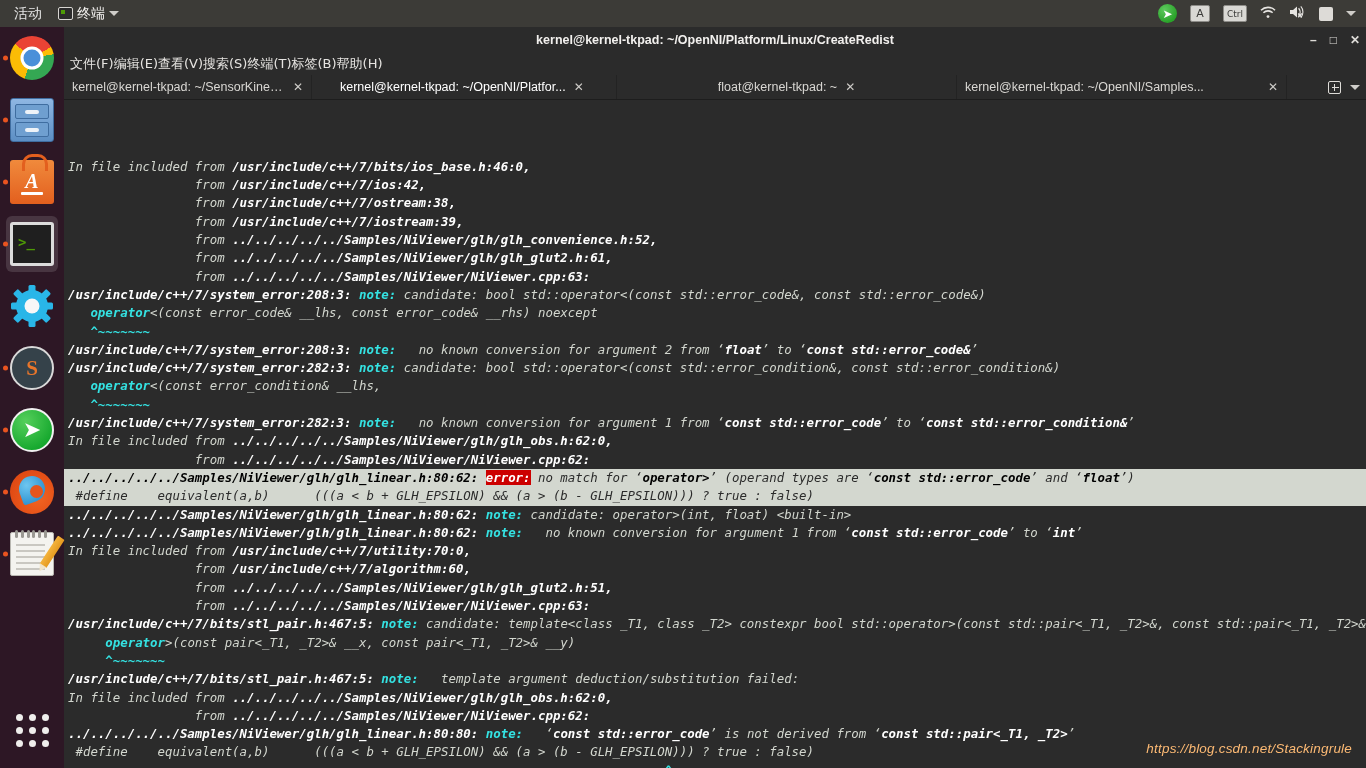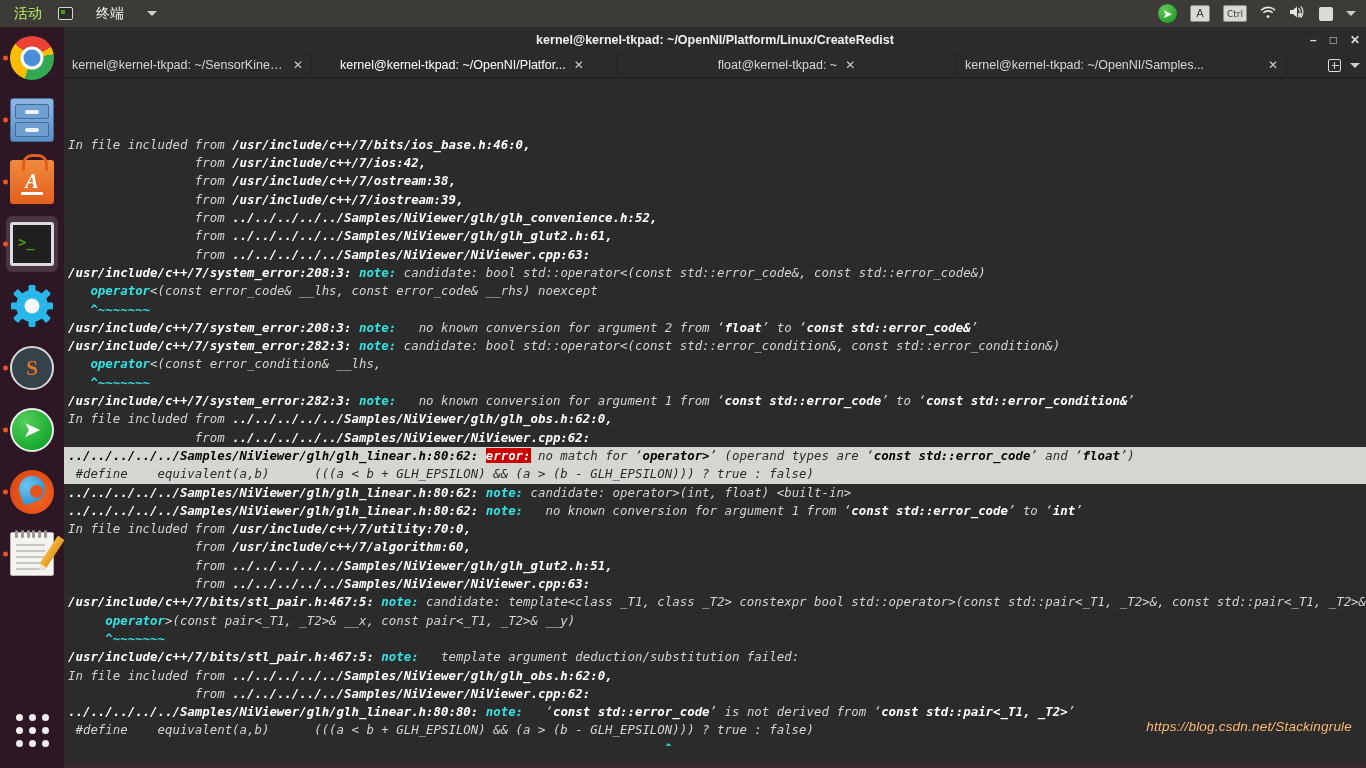--- a/index.html
+++ b/index.html
@@ -13,22 +13,22 @@
 
   
   #topbar {
     position: absolute; left: 0; top: 0; width: 1366px; height: 27px;
     background: #3c3b37;
     display: flex; align-items: center;
     font-size: 13px; color: #e8e6e3;
     z-index: 40;
   }
   #topbar .tb-left { display: flex; align-items: center; padding-left: 14px; gap: 16px; }
-  .tb-activities { color: #bef264; font-size: 14px; text-align: right; }
-  .tb-app { display: flex; align-items: center; gap: 23px; }
+  .tb-activities { color: #e5e5e5; font-size: 14px; text-align: right; }
+  .tb-app { display: flex; align-items: center; gap: 4px; }
   .tb-app-ico {
     width: 15px; height: 13px; border: 1.5px solid #d8d6d2; border-radius: 2px;
     background: #2b2b2b; position: relative;
   }
   .tb-app-ico::after {
     content: ""; position: absolute; left: 2px; top: 2px; width: 4px; height: 4px; background: #4e9a06;
   }
   .tb-app-name { font-size: 14px; color: #f2f0ee; }
   .caret-dn {
     width: 0; height: 0; border-left: 5px solid transparent; border-right: 5px solid transparent;
@@ -337,20 +337,29 @@
 
     <div id="win-title">
       <span>kernel@kernel-tkpad: ~/OpenNI/Platform/Linux/CreateRedist</span>
       <span id="win-controls">
         <span class="wc">–</span>
         <span class="wc">□</span>
         <span class="wc">✕</span>
       </span>
     </div>
 
+    <div id="menubar">
+      <span>文件(F)</span>
+      <span>编辑(E)</span>
+      <span>查看(V)</span>
+      <span>搜索(S)</span>
+      <span>终端(T)</span>
+      <span>标签(B)</span>
+      <span>帮助(H)</span>
+    </div>
 
     <div id="tabbar">
       <div class="tab tab-t1">
         <span class="tab-label">kernel@kernel-tkpad: ~/SensorKinect/Bin...</span>
         <span class="tab-close">✕</span>
       </div>
       <div class="tab tab-t2 is-active">
         <span class="tab-label">kernel@kernel-tkpad: ~/OpenNI/Platfor...</span>
         <span class="tab-close">✕</span>
       </div>

